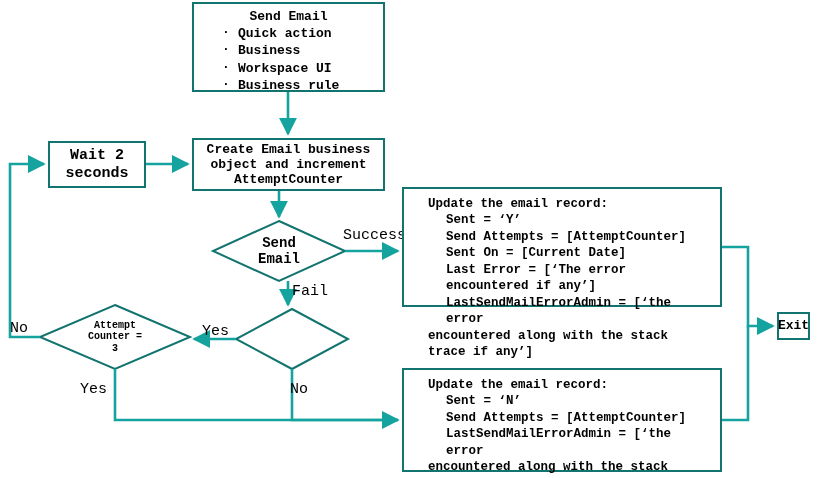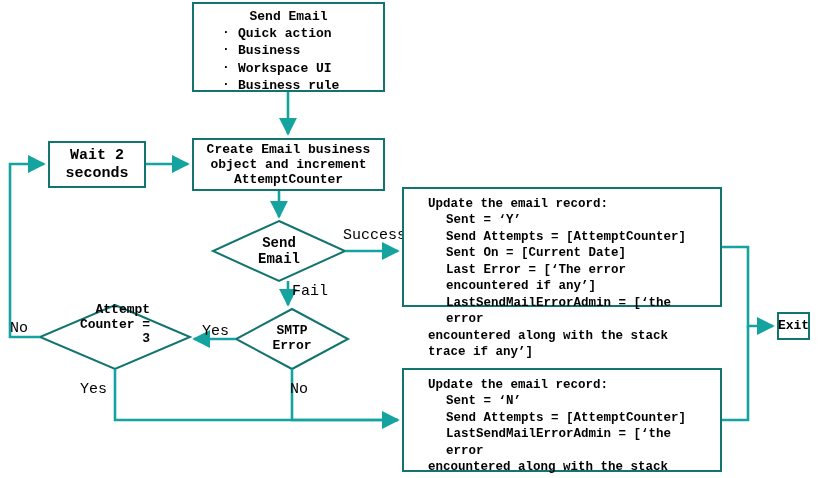--- a/index.html
+++ b/index.html
@@ -154,25 +154,24 @@
   }
   #label-smtp-error {
     left: 250px;
     top: 310px;
     width: 84px;
     height: 58px;
     font-size: 13px;
   }
   #label-attempt-counter {
     left: 62px;
-    top: 294px;
+    top: 306px;
     width: 106px;
     height: 62px;
-    font-size: 13px;
-    text-align: right;
+    font-size: 10px;
   }
   
   .edge-label {
     position: absolute;
     font-size: 15px;
     font-weight: normal;
     color: #000;
     white-space: nowrap;
   }
   #edge-label-success { left: 343px; top: 227px; }
@@ -250,22 +249,20 @@
 
   <div class="node box box-center" id="node-create-email">
     <div class="label-text">Create Email business
 object and increment
 AttemptCounter</div>
   </div>
 
   <div class="diamond-label" id="label-send-email-decision">Send
 Email</div>
 
-  <div class="diamond-label" id="label-smtp-error">SMTP
-Error</div>
 
   <div class="diamond-label" id="label-attempt-counter">Attempt
 Counter =
 3</div>
 
   <div class="edge-label" id="edge-label-success">Success</div>
   <div class="edge-label" id="edge-label-fail">Fail</div>
   <div class="edge-label" id="edge-label-yes-smtp">Yes</div>
   <div class="edge-label" id="edge-label-no-smtp">No</div>
   <div class="edge-label" id="edge-label-no-attempt">No</div>

